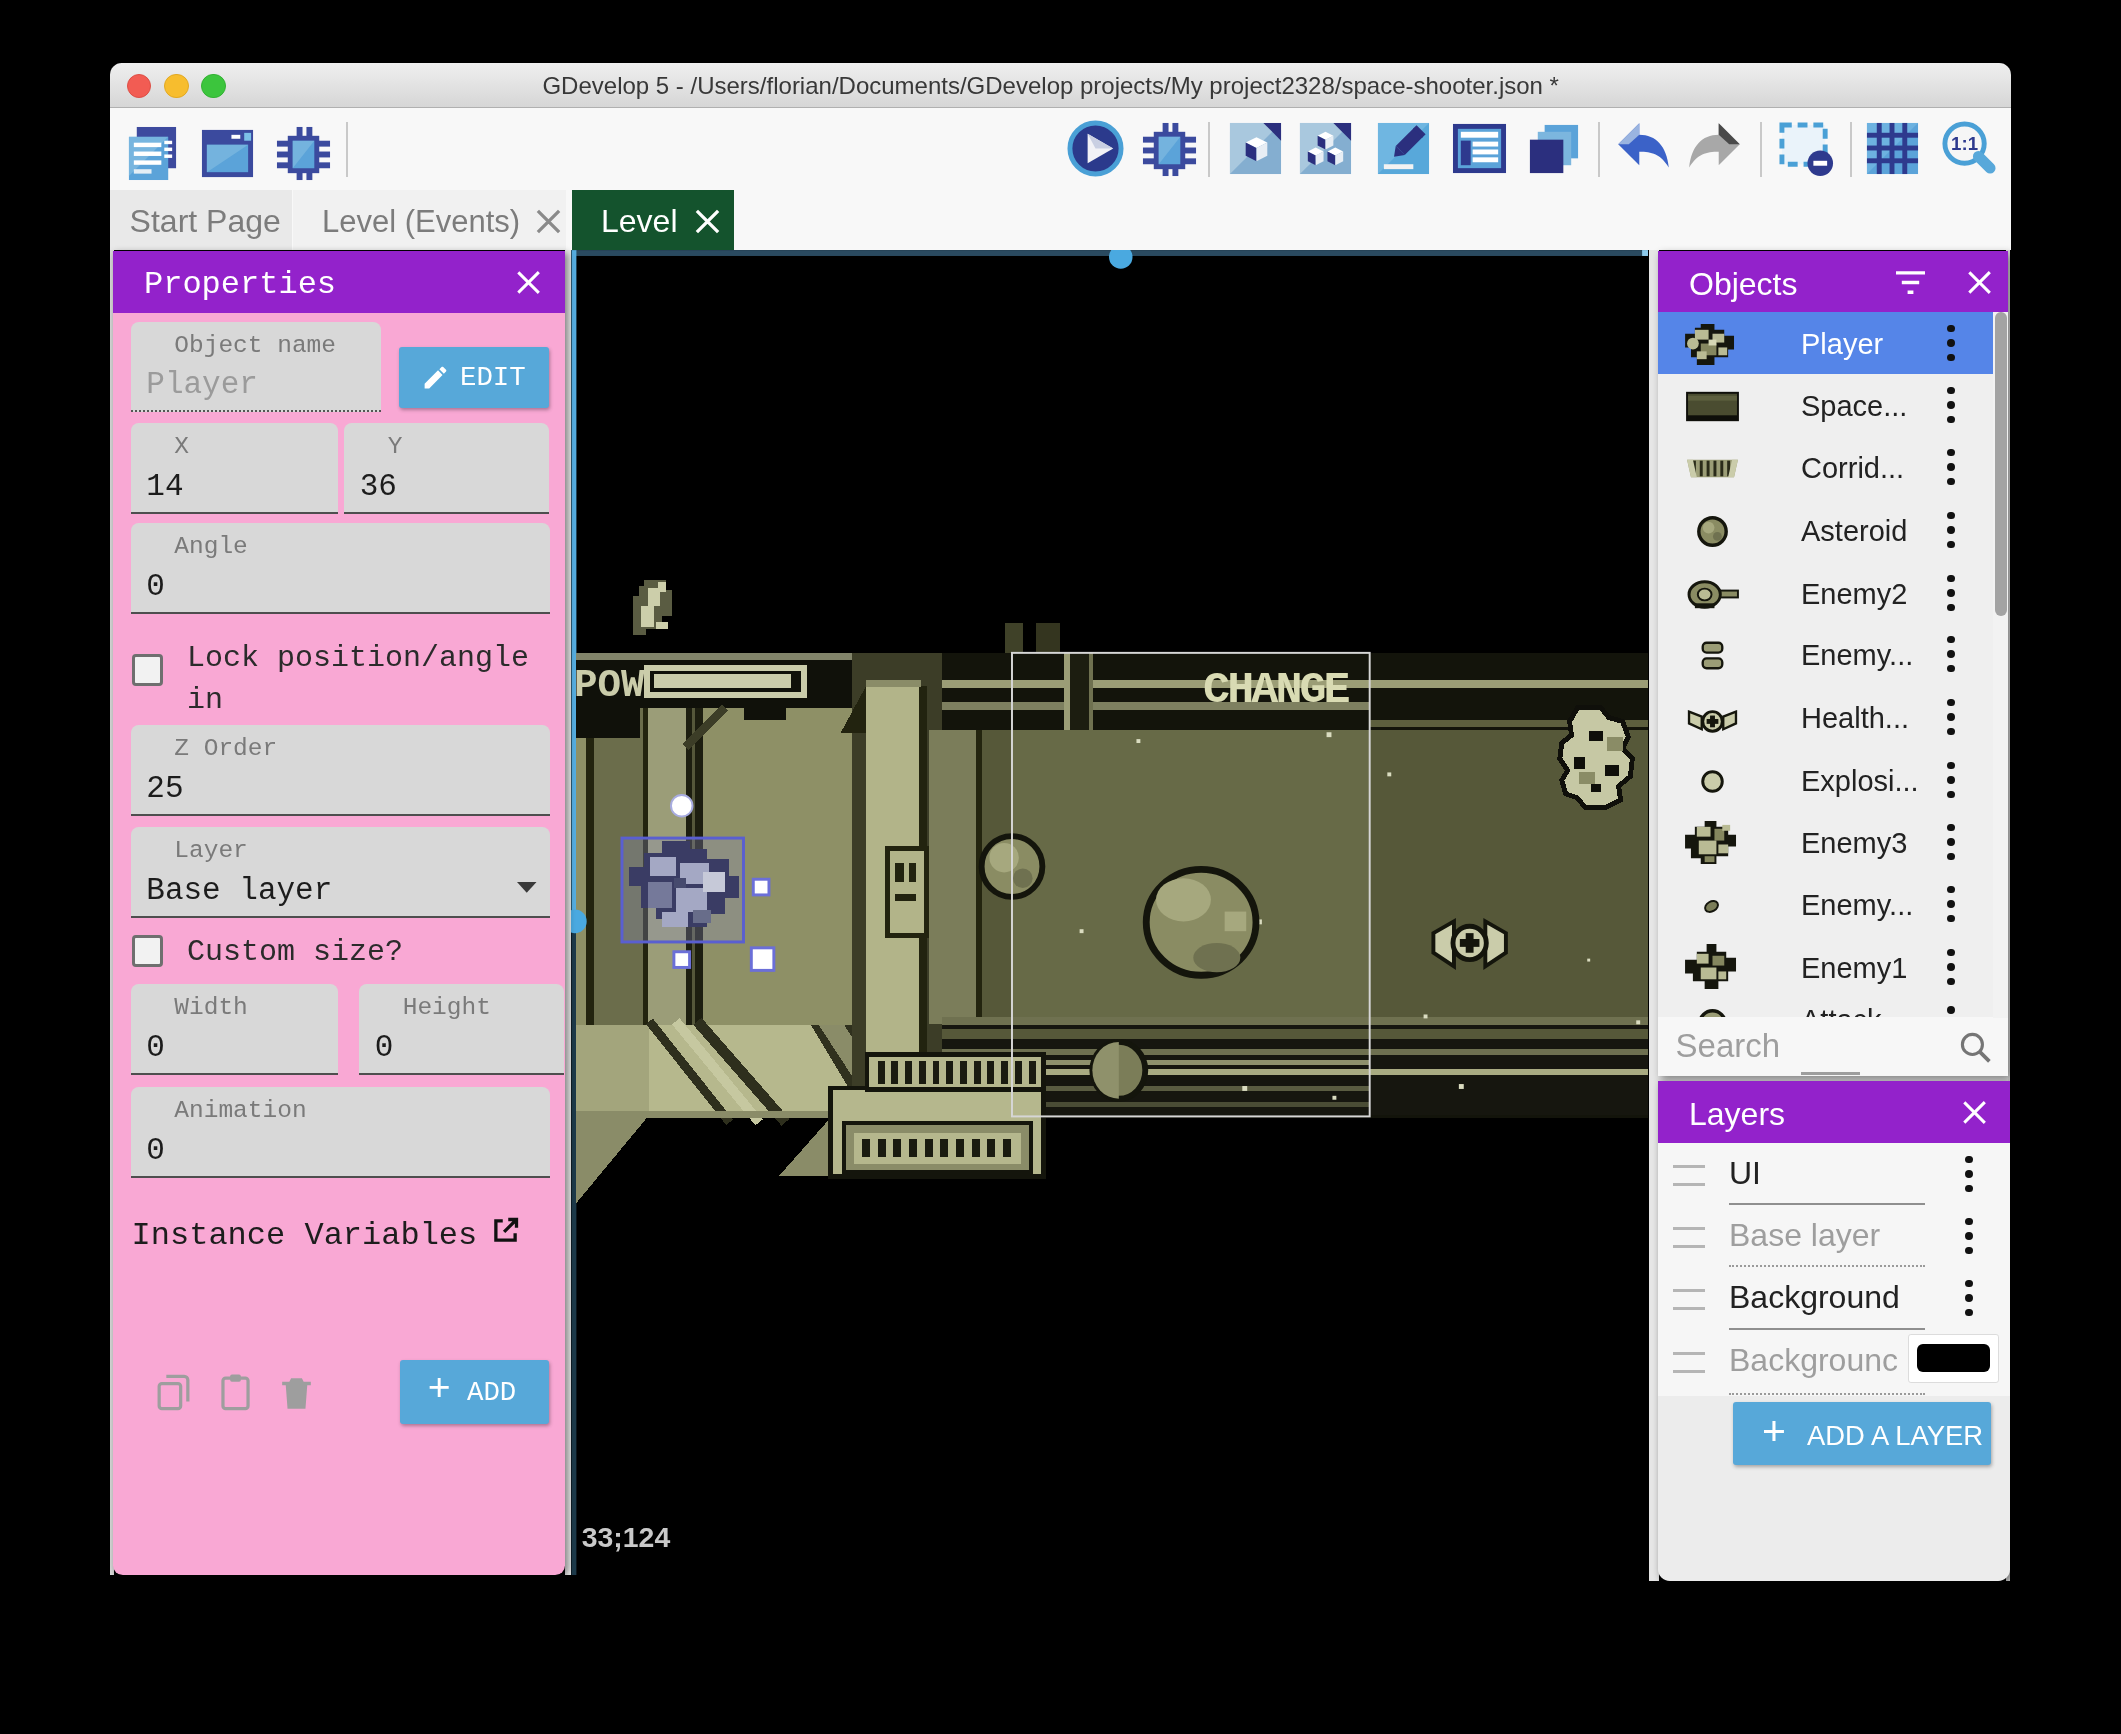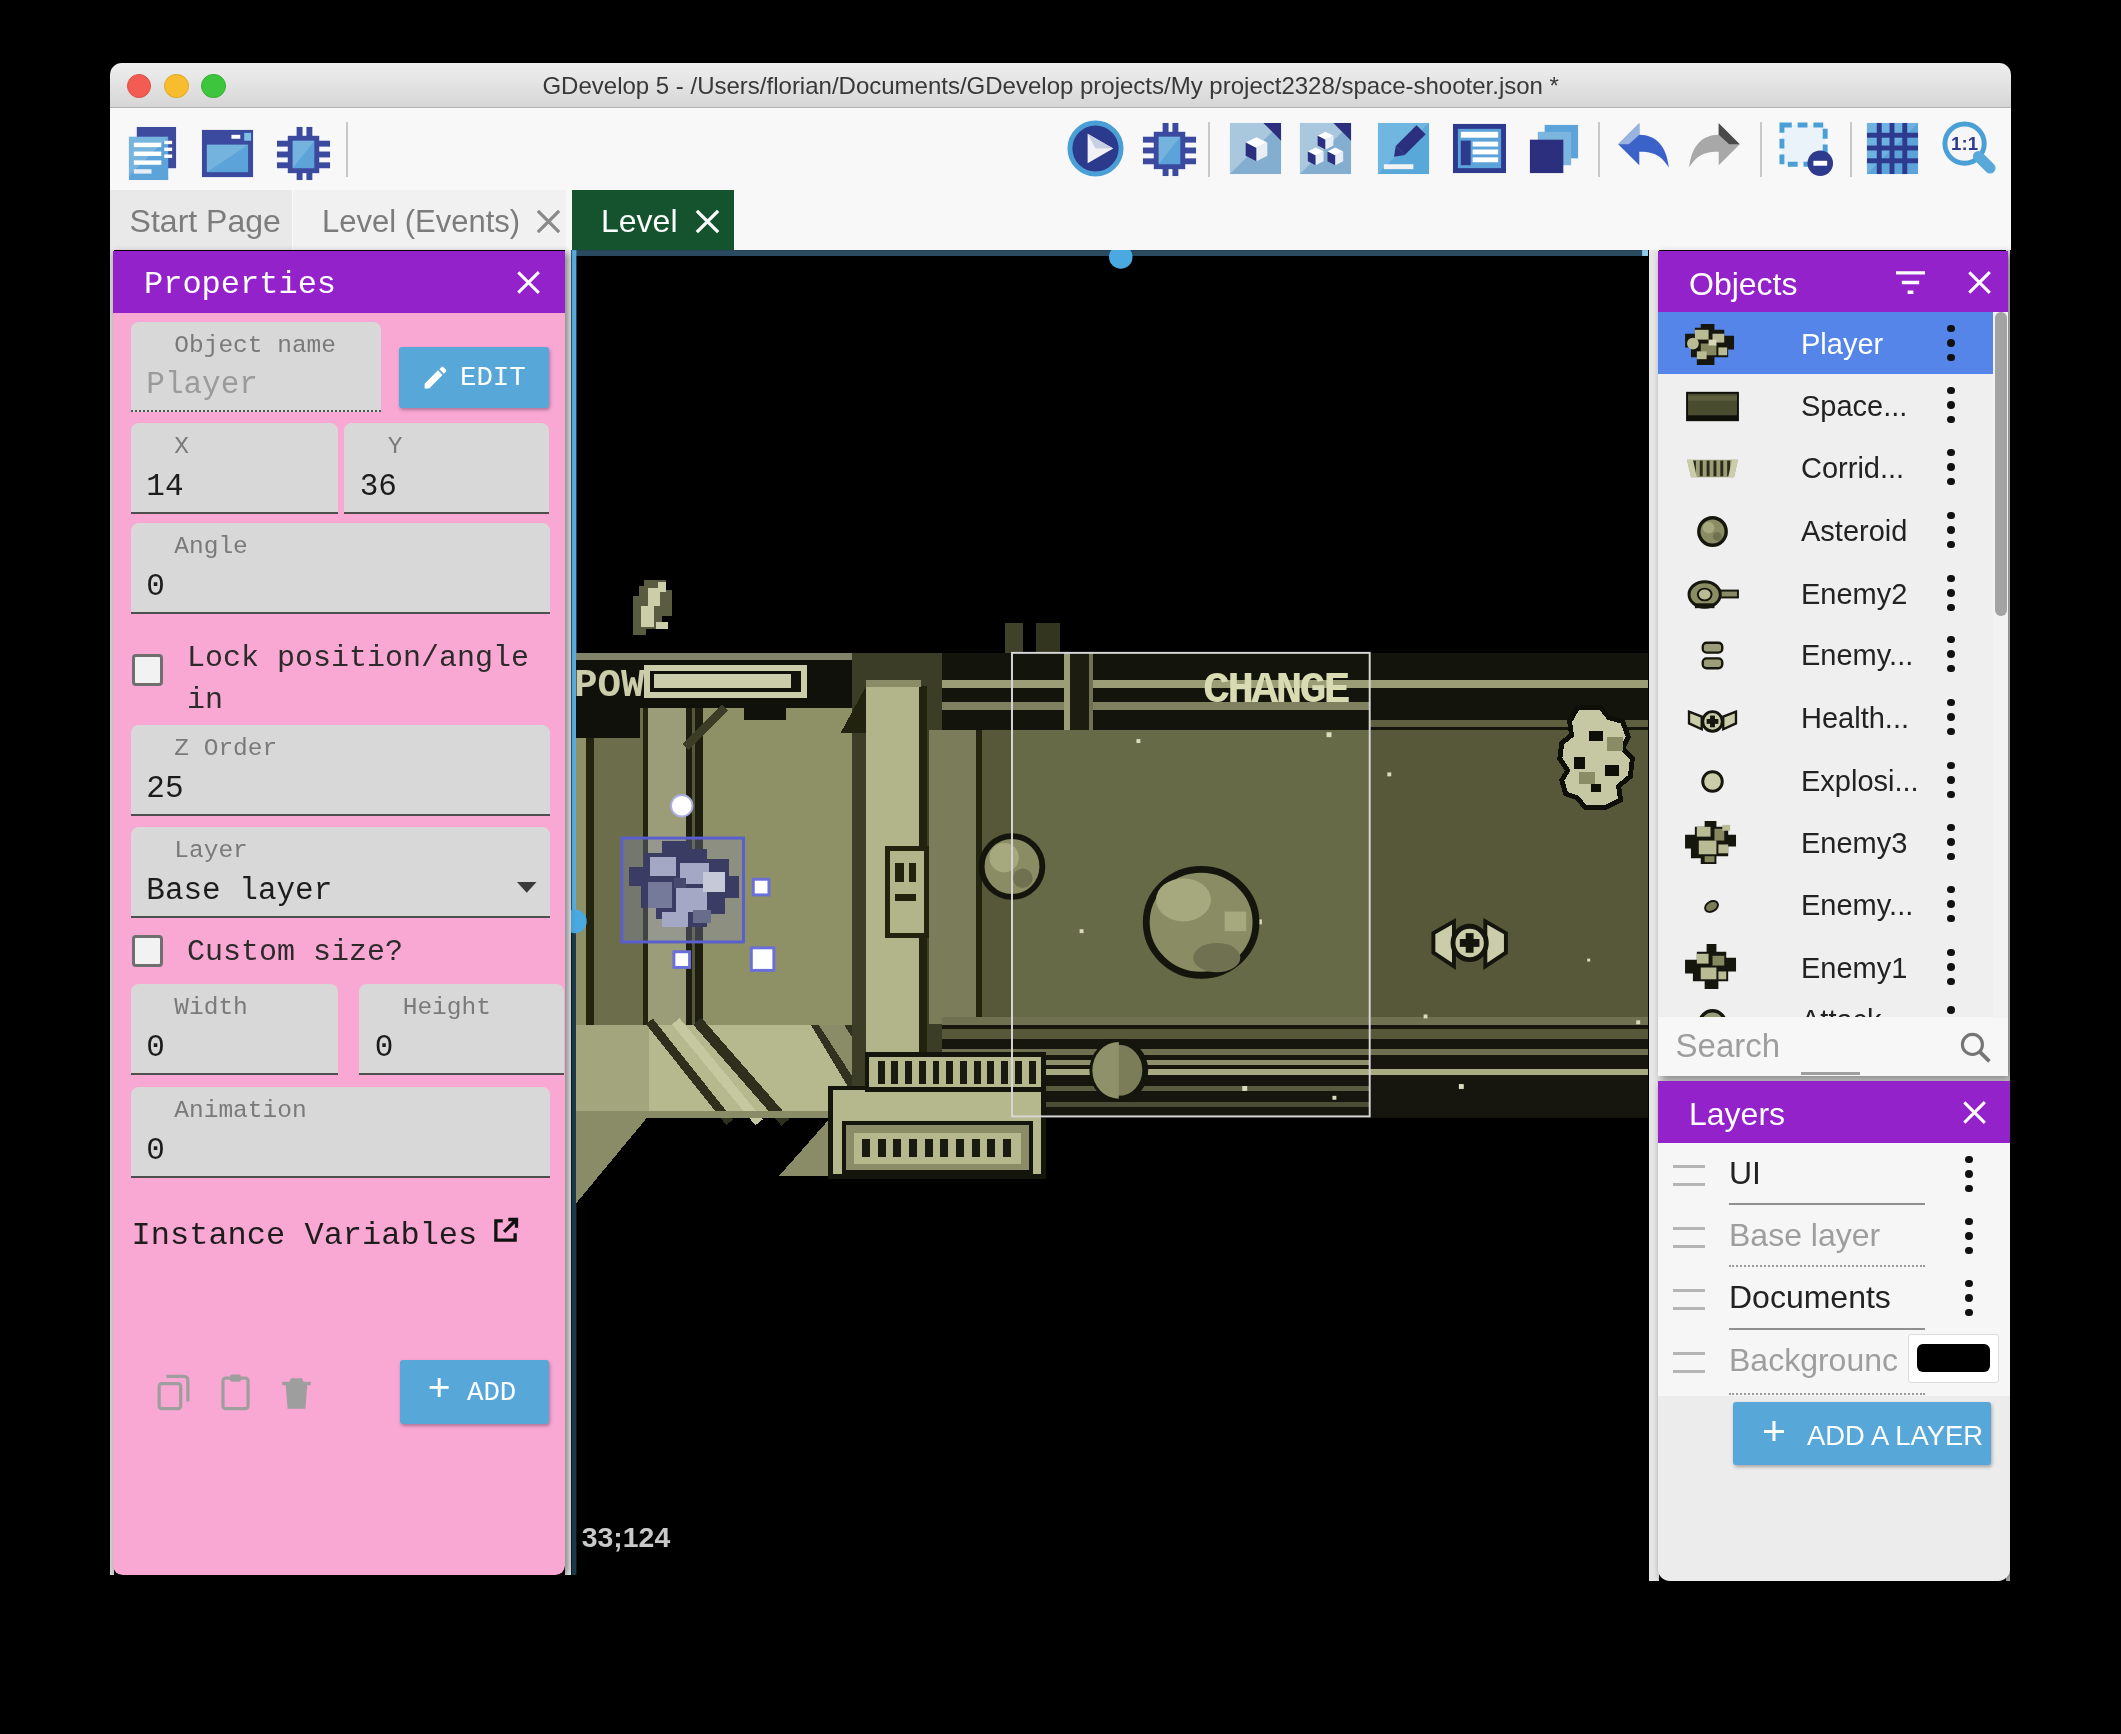--- a/index.html
+++ b/index.html
@@ -693,21 +693,21 @@
       <span class="nm" style="color:#9e9e9e;">Base layer</span>
     <div class="dots" style="left:307px;top:12.7px;">
         <i style="top:0"></i>
         <i style="top:14.7px"></i>
         <i style="top:29px"></i>
       </div>
     <div class="abs" style="left:71px;top:60px;width:196px;border-top:2px dotted #9a9a9a;"></div>
   </div>
   <div class="lrow" style="top:186px;">
     <div class="handle"></div>
-      <span class="nm">Documents</span>
+      <span class="nm">Background</span>
     <div class="dots" style="left:307px;top:12.7px;">
         <i style="top:0"></i>
         <i style="top:14.7px"></i>
         <i style="top:29px"></i>
       </div>
     <div class="abs" style="left:71px;top:61px;width:196px;border-top:2.5px solid #8f8f8f;"></div>
   </div>
   <div class="lrow" style="top:249px;">
     <div class="handle"></div>
       <span class="nm" style="color:#9e9e9e;">Backgrounc</span>

